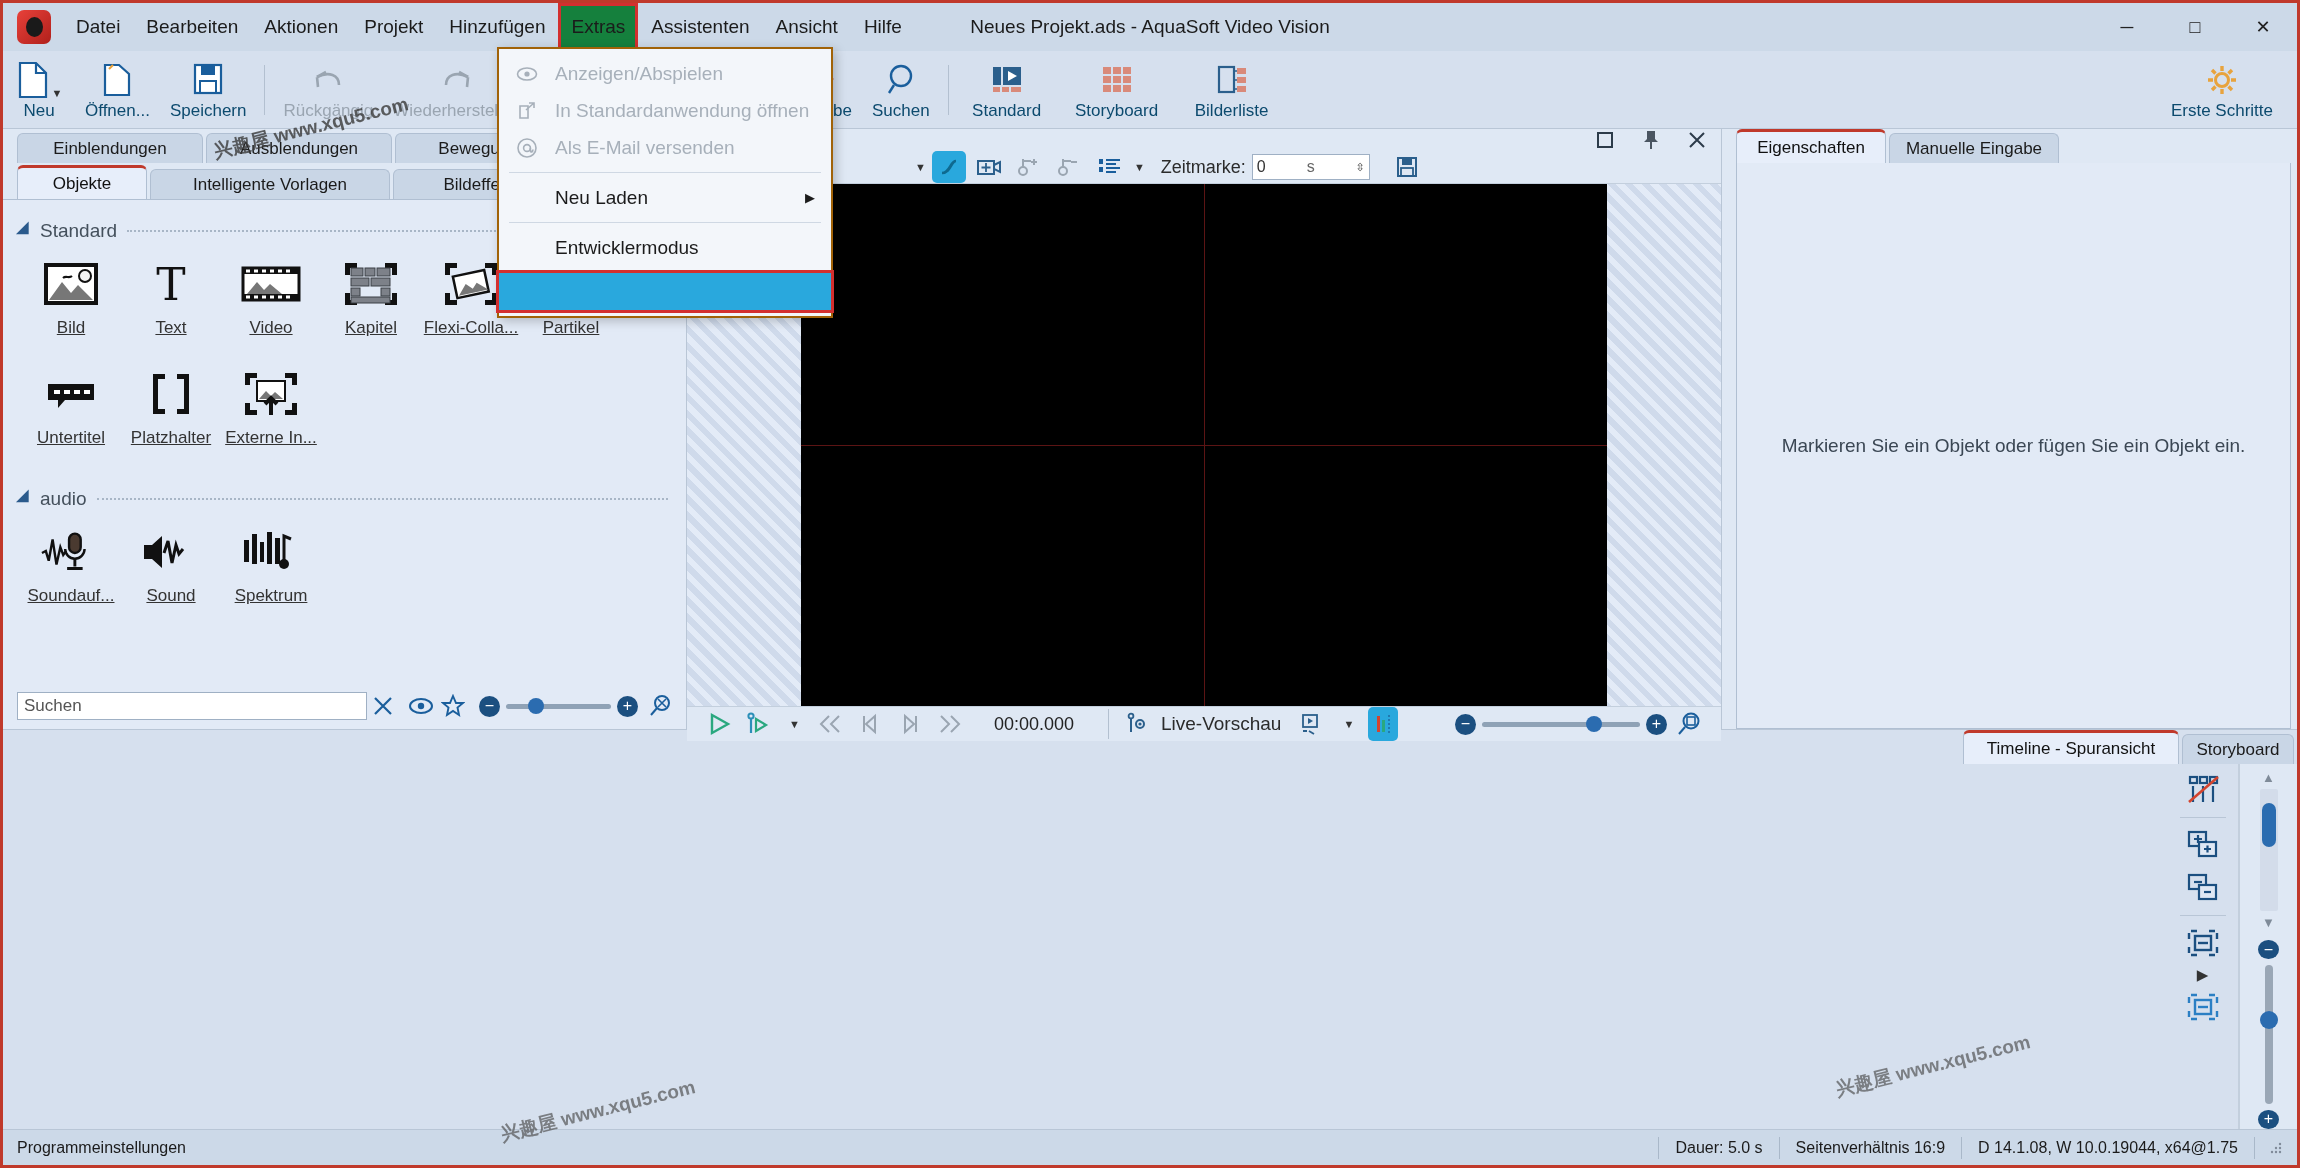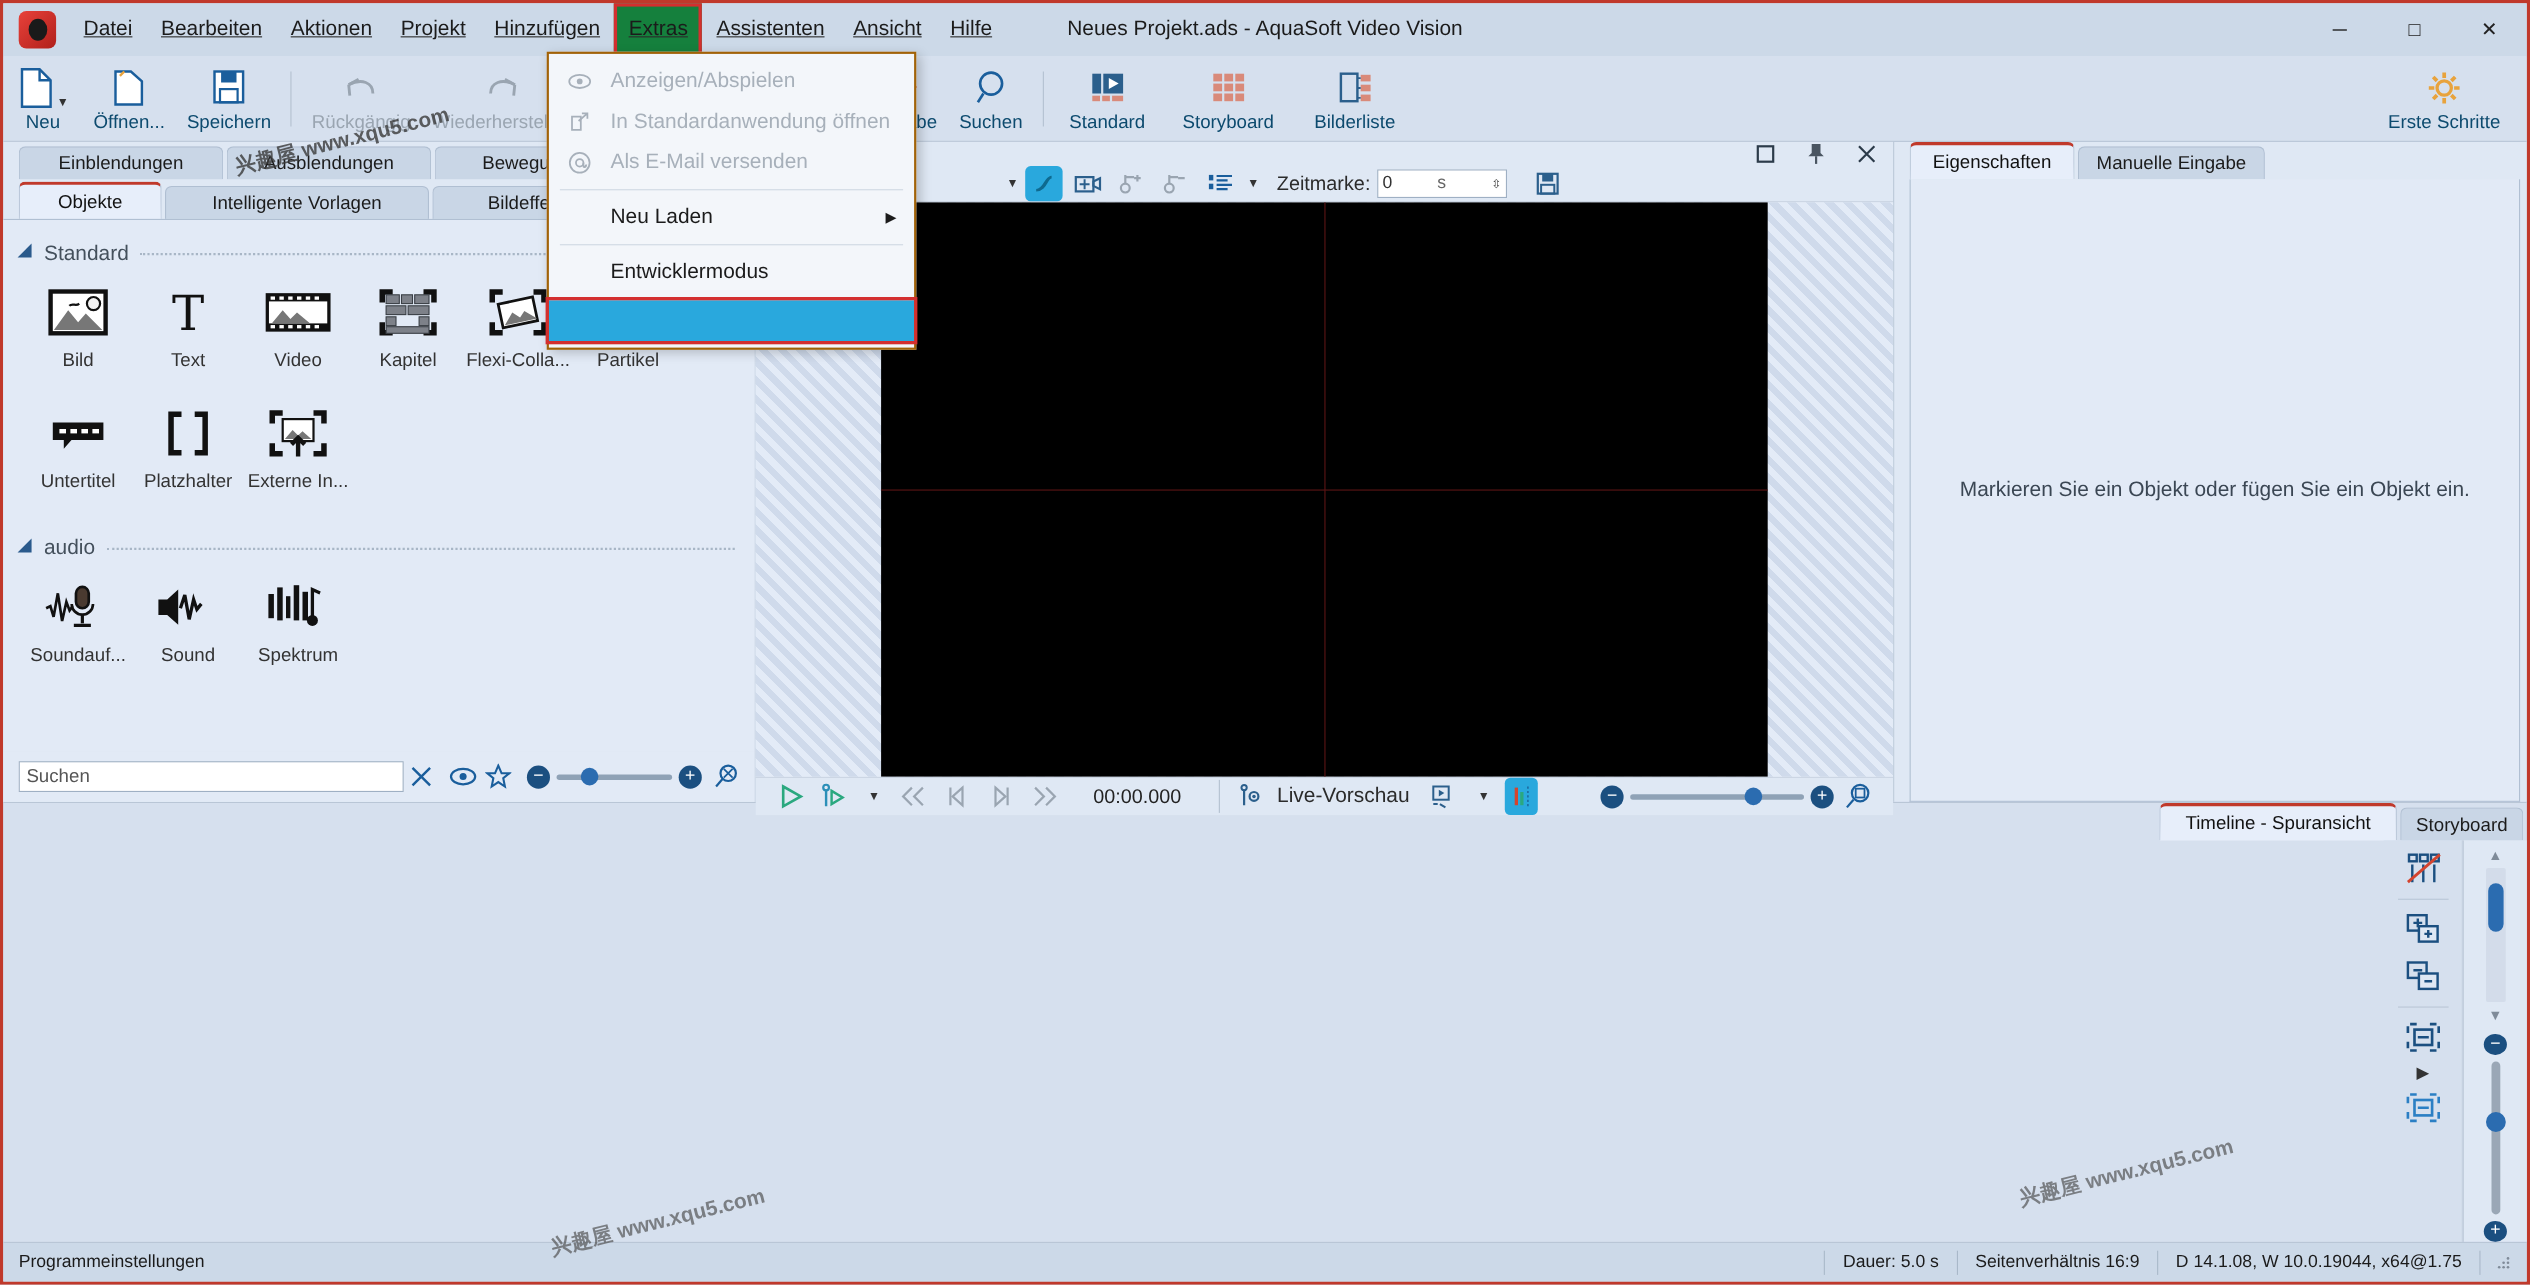--- a/index.html
+++ b/index.html
@@ -29,21 +29,21 @@
     width:34px;height:34px;margin-left:14px;margin-right:12px;
     border-radius:7px;
     background:linear-gradient(135deg,#e8413a,#b0201b);
     position:relative; flex:0 0 34px;
   }
   .logo::after{
     content:""; position:absolute; left:9px; top:7px;
     width:17px;height:20px;border-radius:50%;
     background:#1a1a1a;
   }
-  .menubar{ display:flex; align-items:flex-start; height:100%;text-decoration:underline; }
+  .menubar{ display:flex; align-items:flex-start; height:100%; }
   .menu-item{
     padding:0 13px; height:100%;
     display:flex;align-items:center;
     font-size:19px; color:#1b1b1b; white-space:nowrap;
     cursor:default;
   }
   .menu-item.active{
     outline:3px solid #d32f2f;
     outline-offset:-3px;
     background:#15803d;
@@ -118,21 +118,21 @@
   .grp .tri{ width:0;height:0;border-left:9px solid #2a5a8c;border-top:9px solid transparent;border-bottom:9px solid transparent;transform:rotate(45deg);}
   .grp .gname{ font-size:19px;color:#44505c; }
   .grp .dots{ flex:1;height:1px;border-top:2px dotted #a8b6c6; }
   .icons{ display:flex; flex-wrap:wrap; gap:0px; }
   .obj{
     width:100px;
     display:flex;flex-direction:column;align-items:center;
     padding:8px 0 6px 0; cursor:default;
   }
   .obj .ic{ width:62px;height:56px;display:flex;align-items:center;justify-content:center; }
-  .obj .nm{ font-size:17px;color:#333;margin-top:6px;white-space:nowrap;}
+  .obj .nm{ font-size:17px;color:#333;margin-top:6px;white-space:nowrap;text-decoration:underline;}
 
   .searchrow{
     height:46px; display:flex;align-items:center;gap:0px;
     padding:0 10px 0 14px;
     background:#e2eaf6;
   }
   .searchbox{
     flex:0 0 350px; height:28px; background:#fff;border:1px solid #9fb0c4;
     display:flex;align-items:center;padding:0 6px;font-size:17px;color:#555;
   }

